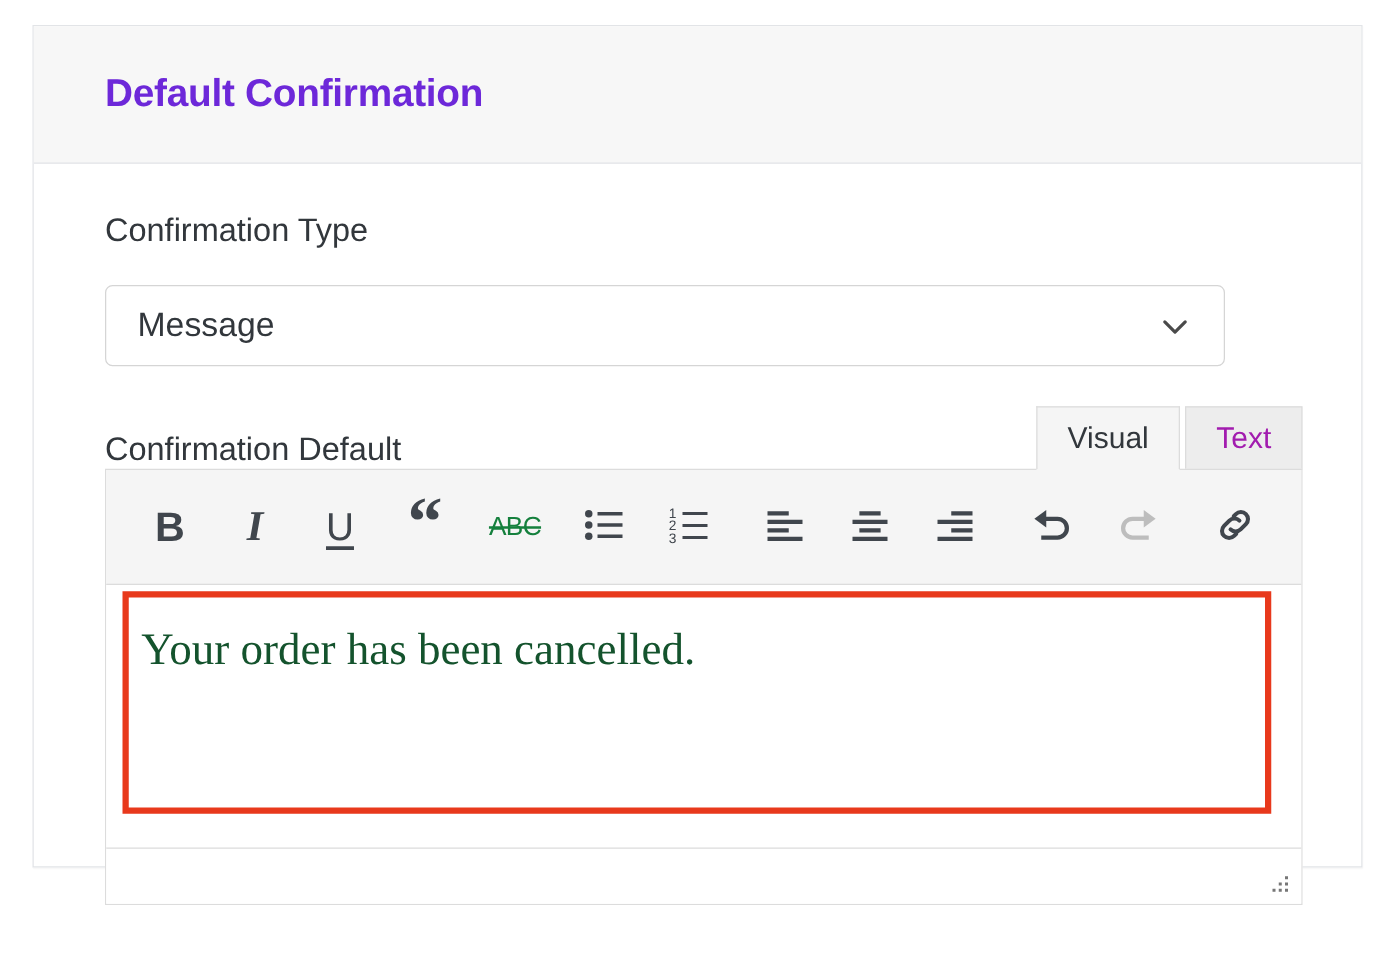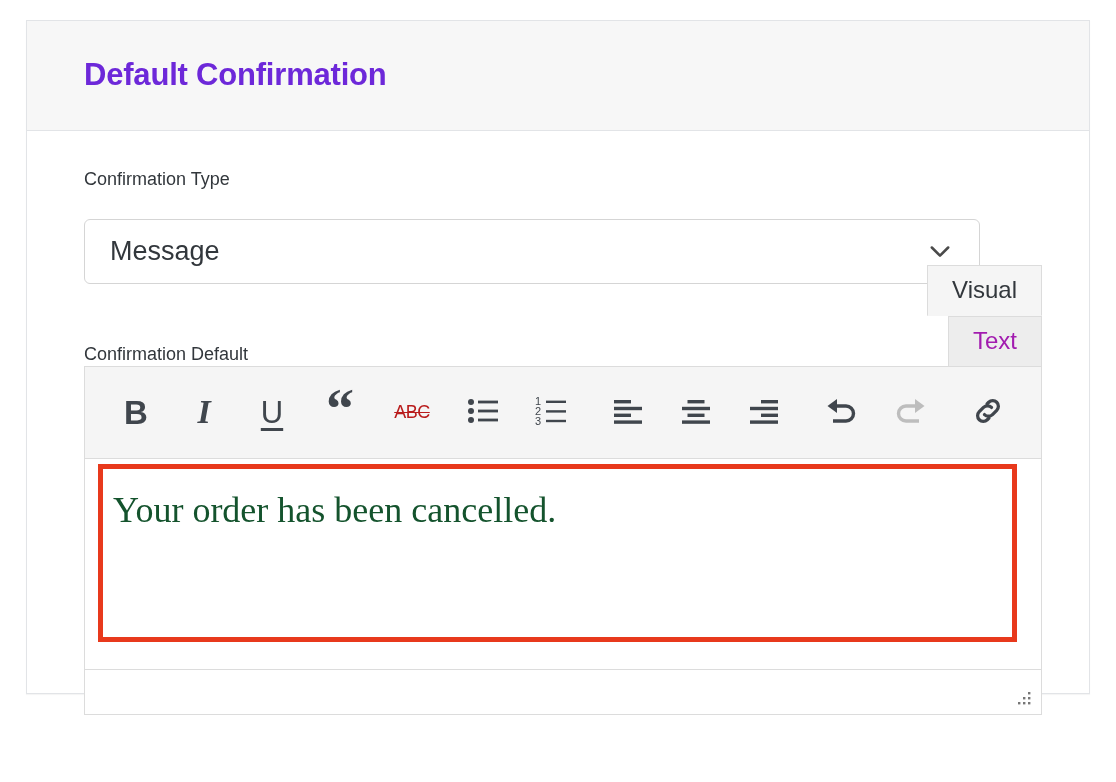--- a/index.html
+++ b/index.html
@@ -52,21 +52,21 @@
 
   .panel-body {
     padding: 38px 0 0 57px;
     box-sizing: border-box;
     height: 562px;
     position: relative;
   }
 
   
   .field-label {
-    font-size: 18px;
+    font-size: 26px;
     color: #32373c;
     line-height: 1.2;
     font-weight: normal;
   }
 
   
   .select-wrap {
     position: relative;
     margin-top: 28px;
     width: 896px;
@@ -110,21 +110,20 @@
     height: 44px;
     position: relative;
   }
 
   .tabs {
     position: absolute;
     right: 0;
     bottom: -1px;
     display: flex;
     align-items: flex-end;
-    flex-direction: column;
   }
   .tab {
     height: 51px;
     padding: 0 24px;
     display: flex;
     align-items: center;
     justify-content: center;
     font-size: 24px;
     color: #a21caf;
     border: 1px solid #dcdcdc;
@@ -202,23 +201,23 @@
     font-family: "Liberation Serif", serif;
     font-weight: bold;
     font-size: 56px;
     line-height: 0.55;
     color: #40464d;
     display: block;
     margin-top: -6px;
   }
   .tb-glyph-strike {
     font-family: "Liberation Sans", sans-serif;
-    font-size: 18px;
+    font-size: 21px;
     line-height: 1;
-    color: #b91c1c;
+    color: #15803d;
     letter-spacing: -0.5px;
     text-decoration: line-through;
   }
 
   
   .content-area {
     position: relative;
     height: 210px;
     background: #ffffff;
     padding: 12px 12px 0 12px;

